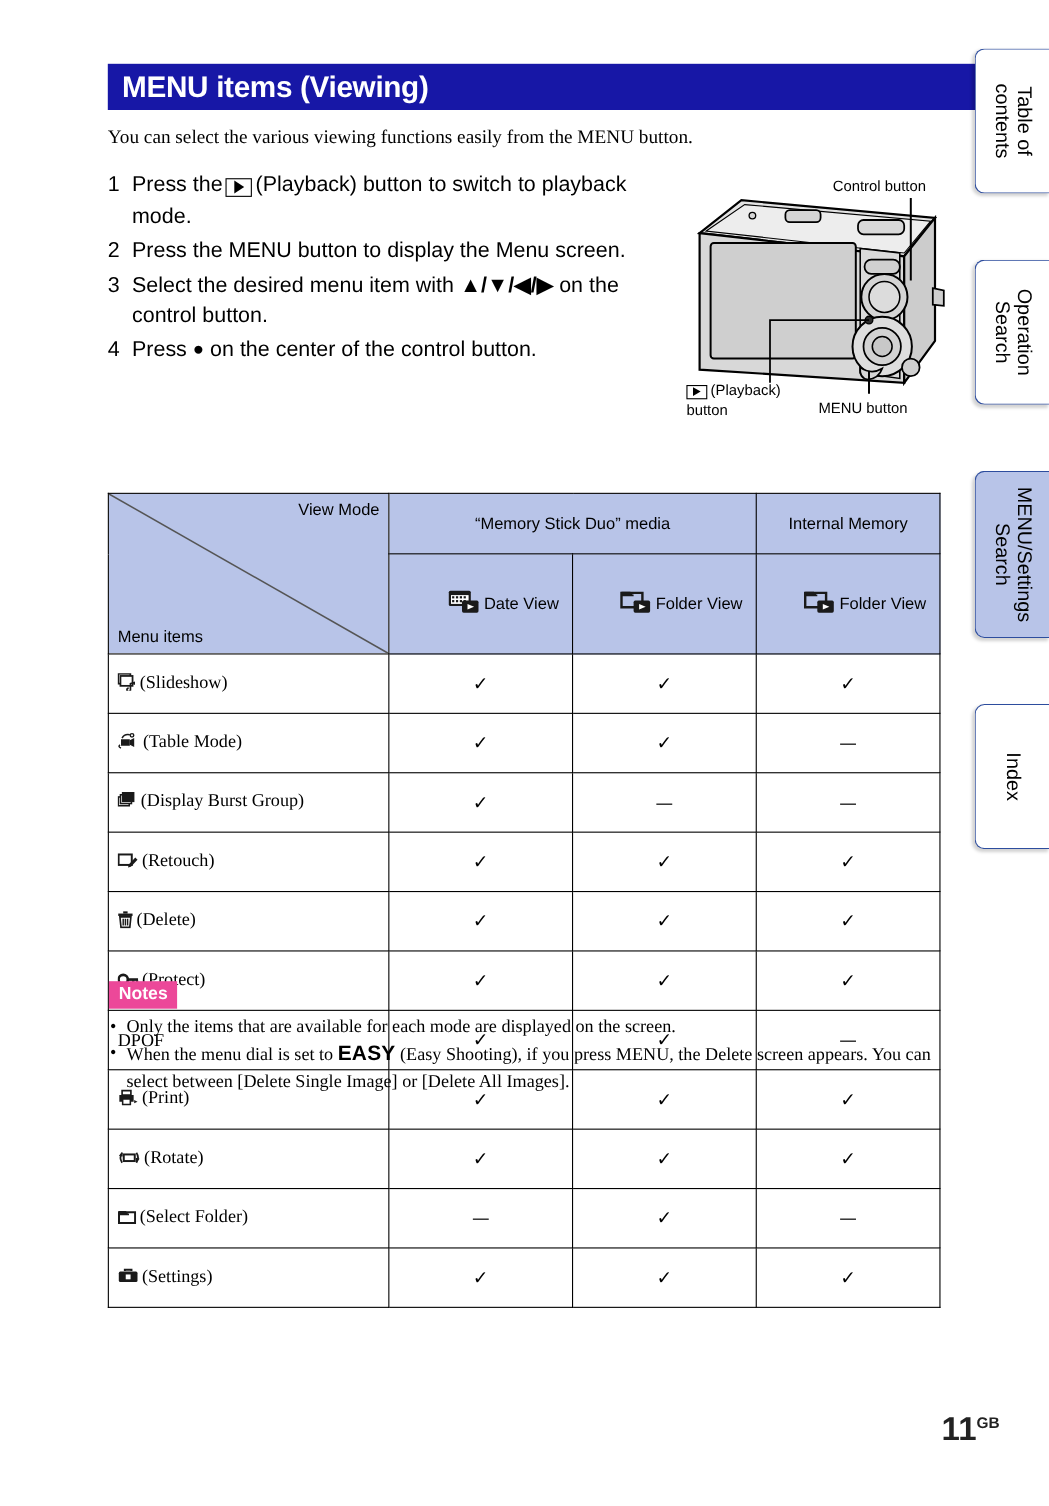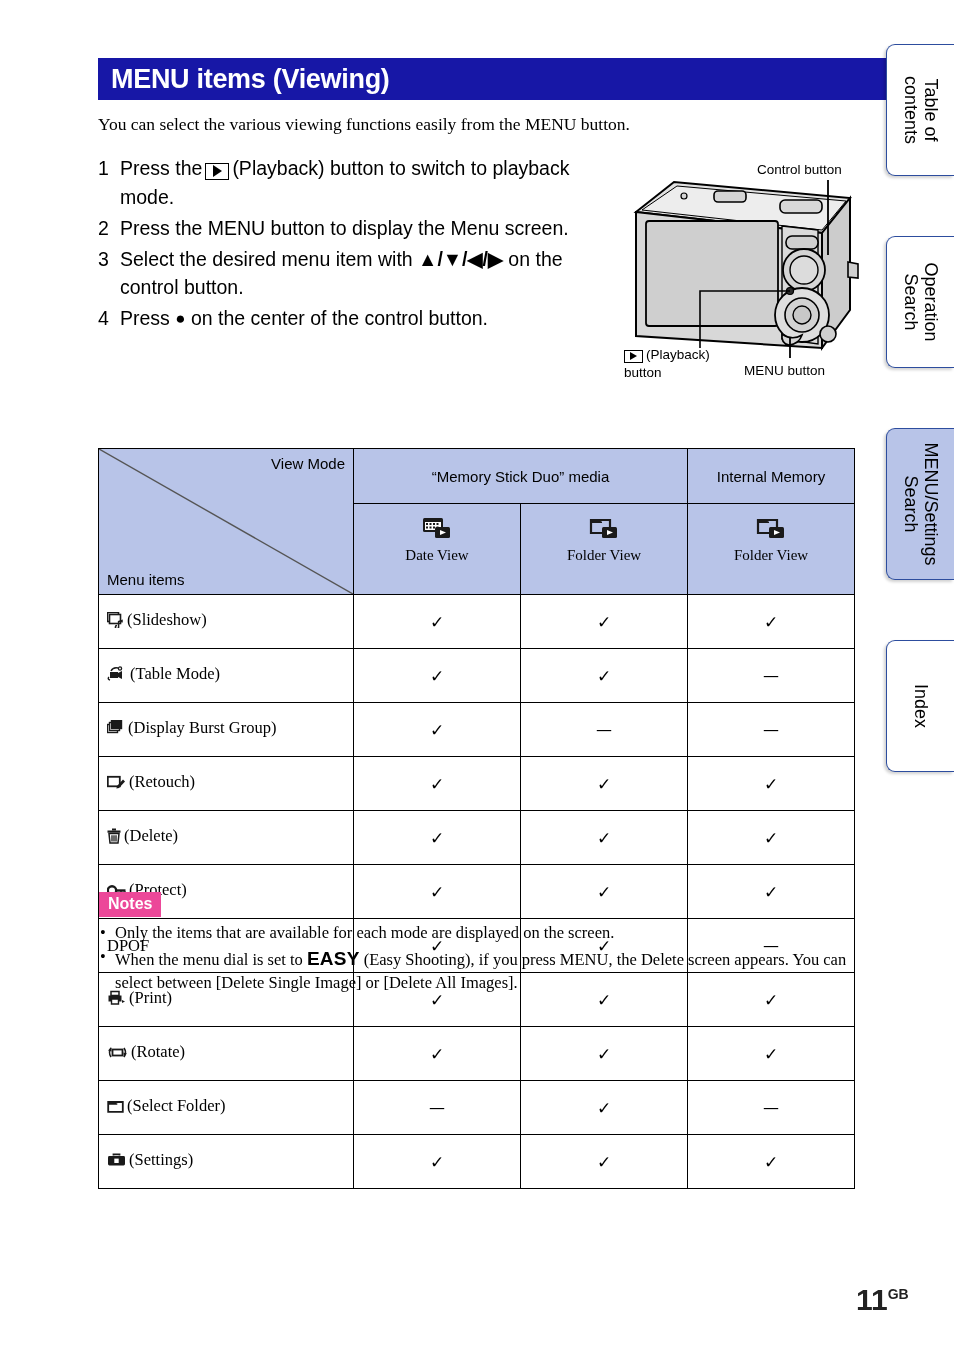--- a/index.html
+++ b/index.html
@@ -199,26 +199,24 @@
   }
   #corner-cell svg.diag {
     position: absolute;
     left: 0; top: 0;
     width: 100%; height: 100%;
   }
   .hdr-top { height: 30px; }
   .hdr-sub { height: 66px; vertical-align: middle; }
   .hdr-sub .sub-inner {
     display: flex;
-    flex-direction: column;
     align-items: center;
-    justify-content: flex-start;
+    justify-content: flex-end;
     gap: 3px;
     height: 100%;
-    font-family: Liberation Serif, serif;
   }
 
   .menucell {
     height: 29px;
     padding-left: 8px !important;
     font-size: 16.5px;
     white-space: nowrap;
   }
   .menucell .ic {
     display: inline-block;

